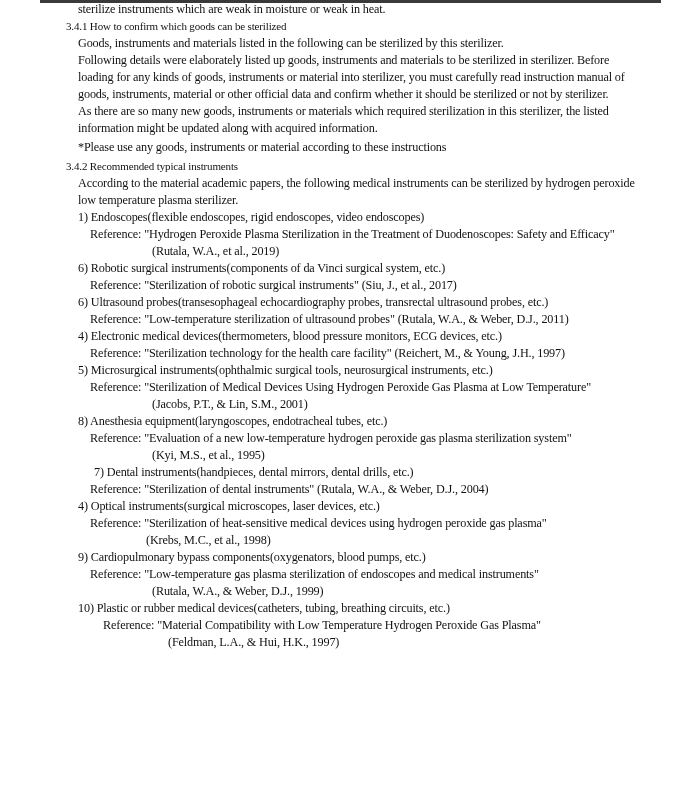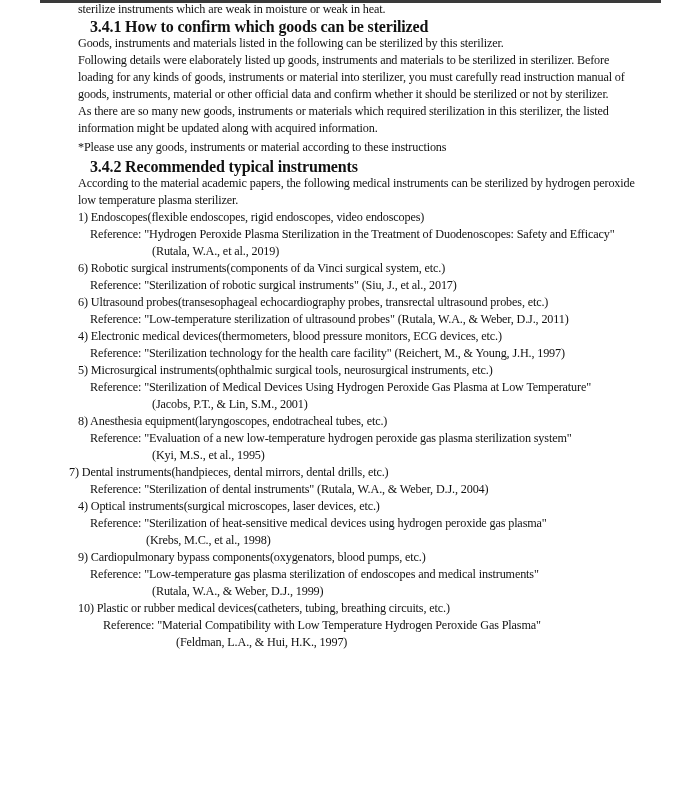--- a/index.html
+++ b/index.html
@@ -6,21 +6,21 @@
   body {
     width: 700px; height: 785px; overflow: hidden; position: relative;
     font-family: "Liberation Serif", "DejaVu Serif", serif;
     color: #111111;
     font-size: 12.2px;
     letter-spacing: -0.15px;
   }
   .topline { position: absolute; left: 40px; top: 0; width: 621px; height: 3px; background: #3a3a3a; }
   .page { position: absolute; left: 0; top: 0; width: 700px; }
   .ln { position: absolute; white-space: nowrap; line-height: 15px; }
-  .h { font-weight: bold; font-size: 16px; margin-left: 24px; }
+  .h { font-weight: normal; font-size: 11px; }
 </style>
 </head>
 <body>
 
 <div class="topline"></div>
 
 <div class="page">
   <div class="ln" style="left:78px;top:2px">sterilize instruments which are weak in moisture or weak in heat.</div>
 
   <div class="ln h" style="left:66px;top:19px">3.4.1 How to confirm which goods can be sterilized</div>
@@ -50,31 +50,31 @@
   <div class="ln" style="left:90px;top:346px">Reference: "Sterilization technology for the health care facility" (Reichert, M., &amp; Young, J.H., 1997)</div>
 
   <div class="ln" style="left:78px;top:363px">5) Microsurgical instruments(ophthalmic surgical tools, neurosurgical instruments, etc.)</div>
   <div class="ln" style="left:90px;top:380px">Reference: "Sterilization of Medical Devices Using Hydrogen Peroxide Gas Plasma at Low Temperature"</div>
   <div class="ln" style="left:152px;top:397px">(Jacobs, P.T., &amp; Lin, S.M., 2001)</div>
 
   <div class="ln" style="left:78px;top:414px">8) Anesthesia equipment(laryngoscopes, endotracheal tubes, etc.)</div>
   <div class="ln" style="left:90px;top:431px">Reference: "Evaluation of a new low-temperature hydrogen peroxide gas plasma sterilization system"</div>
   <div class="ln" style="left:152px;top:448px">(Kyi, M.S., et al., 1995)</div>
 
-  <div class="ln" style="left:69px;top:465px">7) Dental instruments(handpieces, dental mirrors, dental drills, etc.)</div>
+  <div class="ln" style="left:94px;top:465px">7) Dental instruments(handpieces, dental mirrors, dental drills, etc.)</div>
   <div class="ln" style="left:90px;top:482px">Reference: "Sterilization of dental instruments" (Rutala, W.A., &amp; Weber, D.J., 2004)</div>
 
   <div class="ln" style="left:78px;top:499px">4) Optical instruments(surgical microscopes, laser devices, etc.)</div>
   <div class="ln" style="left:90px;top:516px">Reference: "Sterilization of heat-sensitive medical devices using hydrogen peroxide gas plasma"</div>
   <div class="ln" style="left:146px;top:533px">(Krebs, M.C., et al., 1998)</div>
 
   <div class="ln" style="left:78px;top:550px">9) Cardiopulmonary bypass components(oxygenators, blood pumps, etc.)</div>
   <div class="ln" style="left:90px;top:567px">Reference: "Low-temperature gas plasma sterilization of endoscopes and medical instruments"</div>
   <div class="ln" style="left:152px;top:584px">(Rutala, W.A., &amp; Weber, D.J., 1999)</div>
 
   <div class="ln" style="left:78px;top:601px">10) Plastic or rubber medical devices(catheters, tubing, breathing circuits, etc.)</div>
   <div class="ln" style="left:103px;top:618px">Reference: "Material Compatibility with Low Temperature Hydrogen Peroxide Gas Plasma"</div>
-  <div class="ln" style="left:176px;top:635px">(Feldman, L.A., &amp; Hui, H.K., 1997)</div>
+  <div class="ln" style="left:168px;top:635px">(Feldman, L.A., &amp; Hui, H.K., 1997)</div>
 </div>
 
 <div class="page" style="top:0">
   
 </div>
 
 </body></html>

